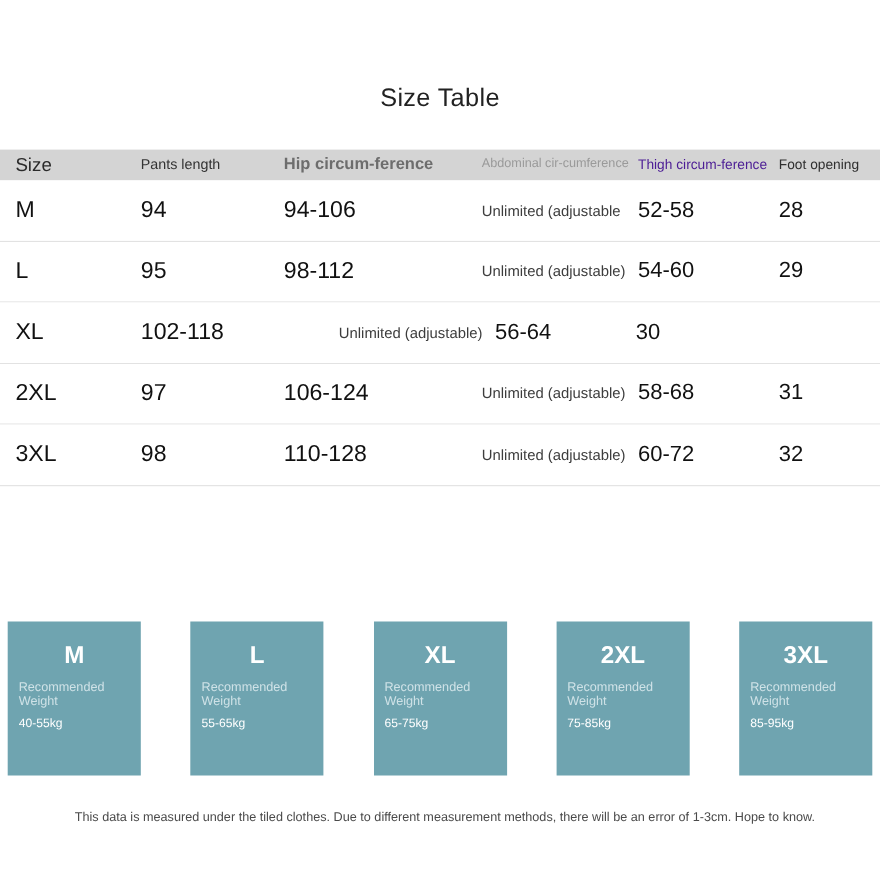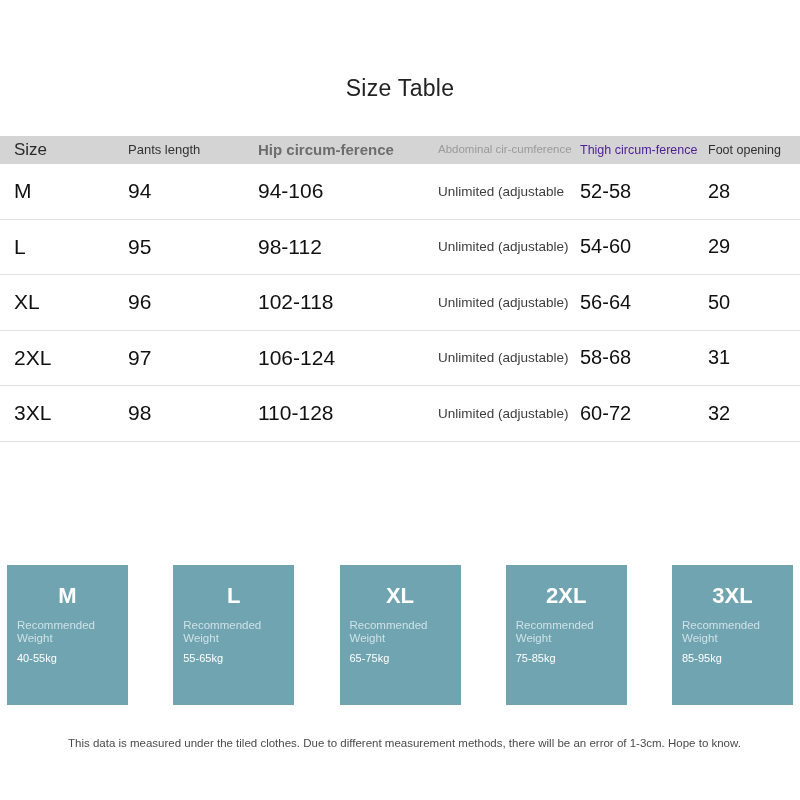--- a/index.html
+++ b/index.html
@@ -185,25 +185,24 @@
     <div class="col col-size c-size">L</div>
     <div class="col col-pants c-pants">95</div>
     <div class="col col-hip c-hip">98-112</div>
     <div class="col col-abdomen c-abdomen">Unlimited (adjustable)</div>
     <div class="col col-thigh c-thigh">54-60</div>
     <div class="col col-foot c-foot">29</div>
   </div>
 
   <div class="table-row">
     <div class="col col-size c-size">XL</div>
-    <div class="col col-pants c-pants">96</div>
     <div class="col col-hip c-hip">102-118</div>
     <div class="col col-abdomen c-abdomen">Unlimited (adjustable)</div>
     <div class="col col-thigh c-thigh">56-64</div>
-    <div class="col col-foot c-foot">50</div>
+    <div class="col col-foot c-foot">30</div>
   </div>
 
   <div class="table-row">
     <div class="col col-size c-size">2XL</div>
     <div class="col col-pants c-pants">97</div>
     <div class="col col-hip c-hip">106-124</div>
     <div class="col col-abdomen c-abdomen">Unlimited (adjustable)</div>
     <div class="col col-thigh c-thigh">58-68</div>
     <div class="col col-foot c-foot">31</div>
   </div>

